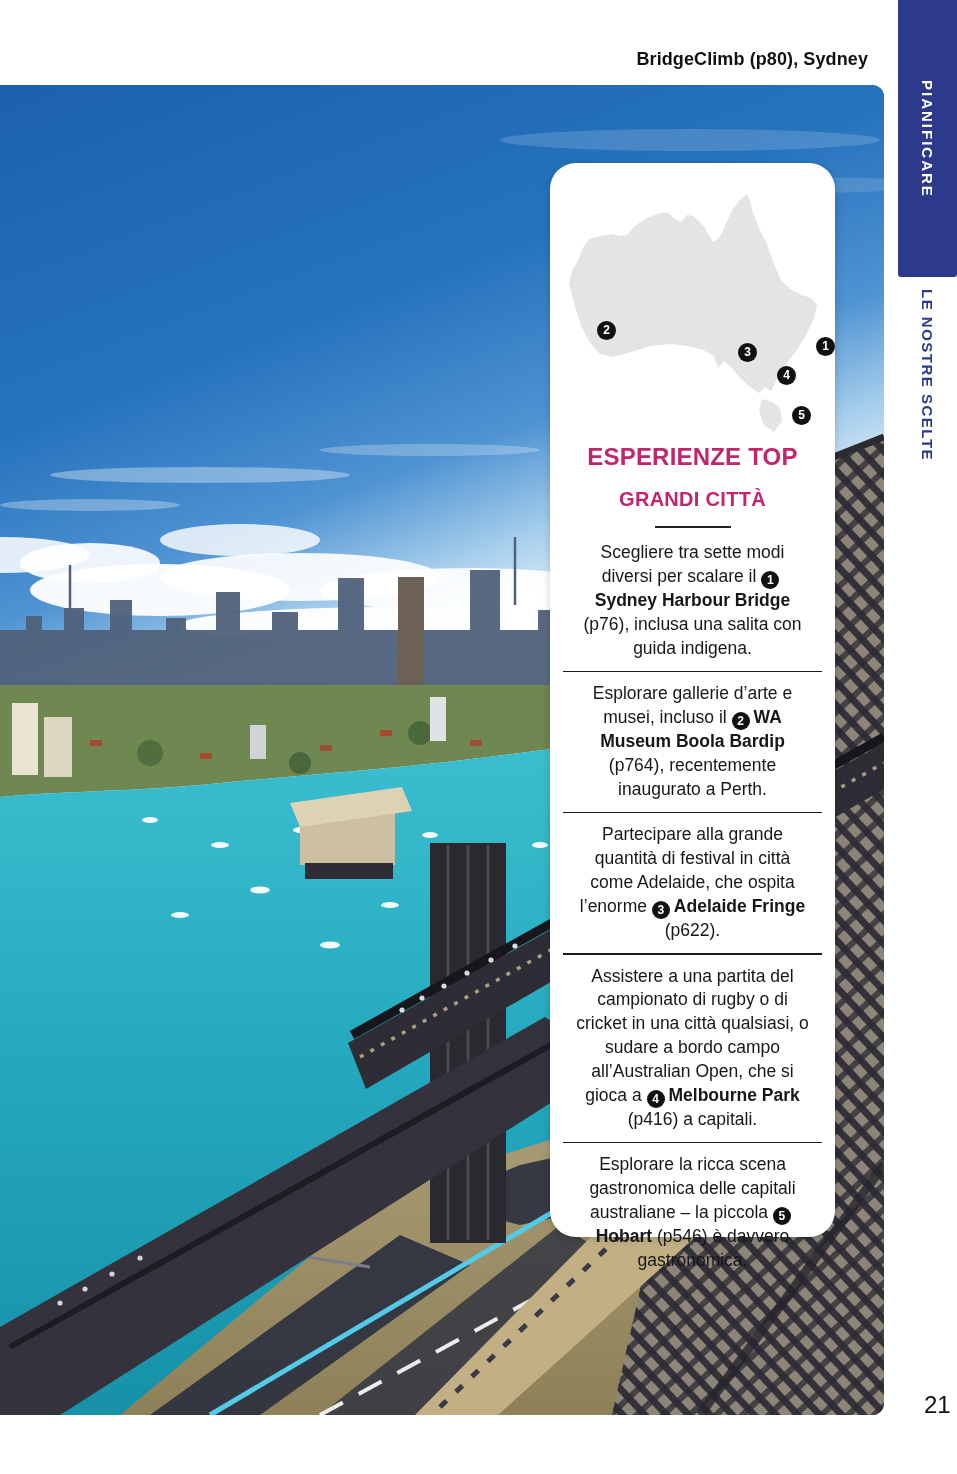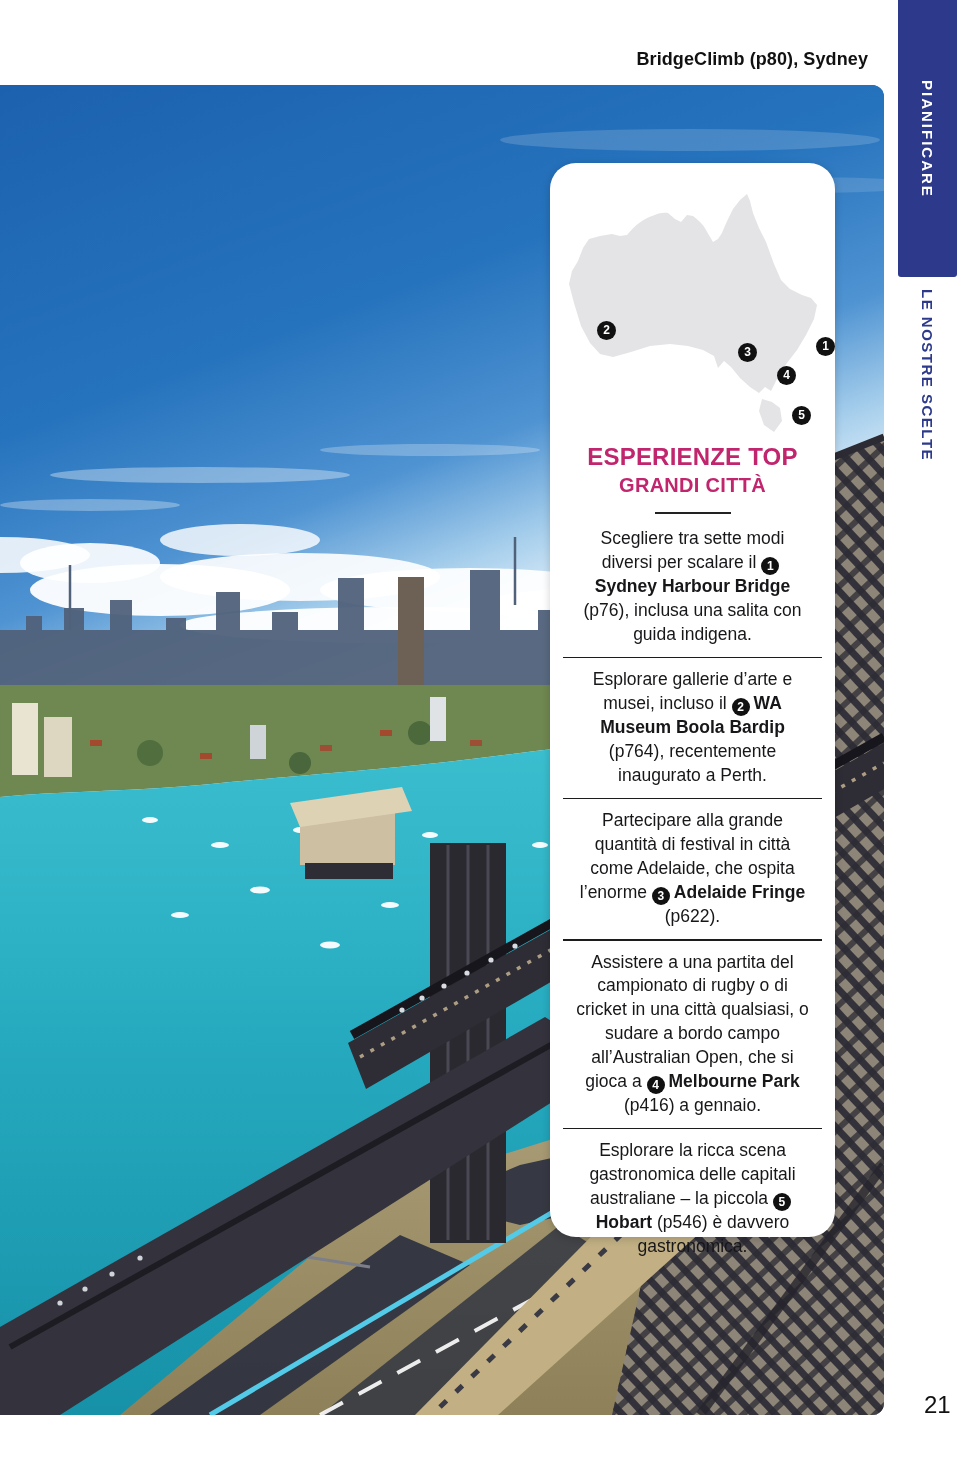--- a/index.html
+++ b/index.html
@@ -32,21 +32,21 @@
 
   
   .card{position:absolute;left:550px;top:163px;width:285px;height:1074px;
         background:#ffffff;border-radius:26px;box-shadow:0 2px 8px rgba(0,0,0,.18);
         box-sizing:border-box;padding:0 13px 16px;text-align:center;}
   .map-wrap{position:relative;width:259px;height:270px;margin:0 auto 4px;}
   .map-wrap svg{position:absolute;left:-13px;top:0;}
   .mk{position:absolute;width:19px;height:19px;border-radius:50%;background:#111;
       color:#fff;font-size:12px;font-weight:bold;line-height:19px;text-align:center;}
   .card h1{margin:10px 0 0;font-size:24px;font-weight:800;color:#c0256d;letter-spacing:.2px;}
-  .card h2{margin:3px 0 0;font-size:20px;font-weight:800;color:#c0256d;letter-spacing:.3px;}
+  .card h2{margin:17px 0 0;font-size:20px;font-weight:800;color:#c0256d;letter-spacing:.3px;}
   .sep-short{width:76px;height:2px;background:#222;border:0;margin:15px auto 13px;}
   .sep{width:100%;height:1.5px;background:#1c1c1c;border:0;margin:10px auto;}
   .item{margin:8px 12px;font-size:17.5px;line-height:1.36;color:#17171a;}
   .item .b{font-weight:bold;}
   .cnum{display:inline-block;width:18px;height:18px;border-radius:50%;background:#111;
         color:#fff;font-size:12px;font-weight:bold;line-height:18px;text-align:center;
         vertical-align:-2.5px;margin-right:4px;}
 </style>
 </head>
 <body>
@@ -234,19 +234,19 @@
 
   <p class="item"><span>Scegliere tra sette modi diversi per scalare il </span><span class="cnum">1</span><span class="b">Sydney Harbour Bridge</span><span> (p76), inclusa una salita con guida indigena.</span></p>
   <div class="sep"></div>
 
   <p class="item"><span>Esplorare gallerie d’arte e musei, incluso il </span><span class="cnum">2</span><span class="b">WA Museum Boola Bardip</span><span> (p764), recentemente inaugurato a Perth.</span></p>
   <div class="sep"></div>
 
   <p class="item"><span>Partecipare alla grande quantità di festival in città come Adelaide, che ospita l’enorme </span><span class="cnum">3</span><span class="b">Adelaide Fringe</span><span> (p622).</span></p>
   <div class="sep"></div>
 
-  <p class="item"><span>Assistere a una partita del campionato di rugby o di cricket in una città qualsiasi, o sudare a bordo campo all’Australian Open, che si gioca a </span><span class="cnum">4</span><span class="b">Melbourne Park</span><span> (p416) a gennaio.</span></p>
+  <p class="item"><span>Assistere a una partita del campionato di rugby o di cricket in una città qualsiasi, o sudare a bordo campo all’Australian Open, che si gioca a </span><span class="cnum">4</span><span class="b">Melbourne Park</span><span> (p416) a capitali.</span></p>
   <div class="sep"></div>
 
   <p class="item"><span>Esplorare la ricca scena gastronomica delle capitali australiane – la piccola </span><span class="cnum">5</span><span class="b">Hobart</span><span> (p546) è davvero gastronomica.</span></p>
 </div>
 
 <div class="pagenum">21</div>
 
 </body></html>

